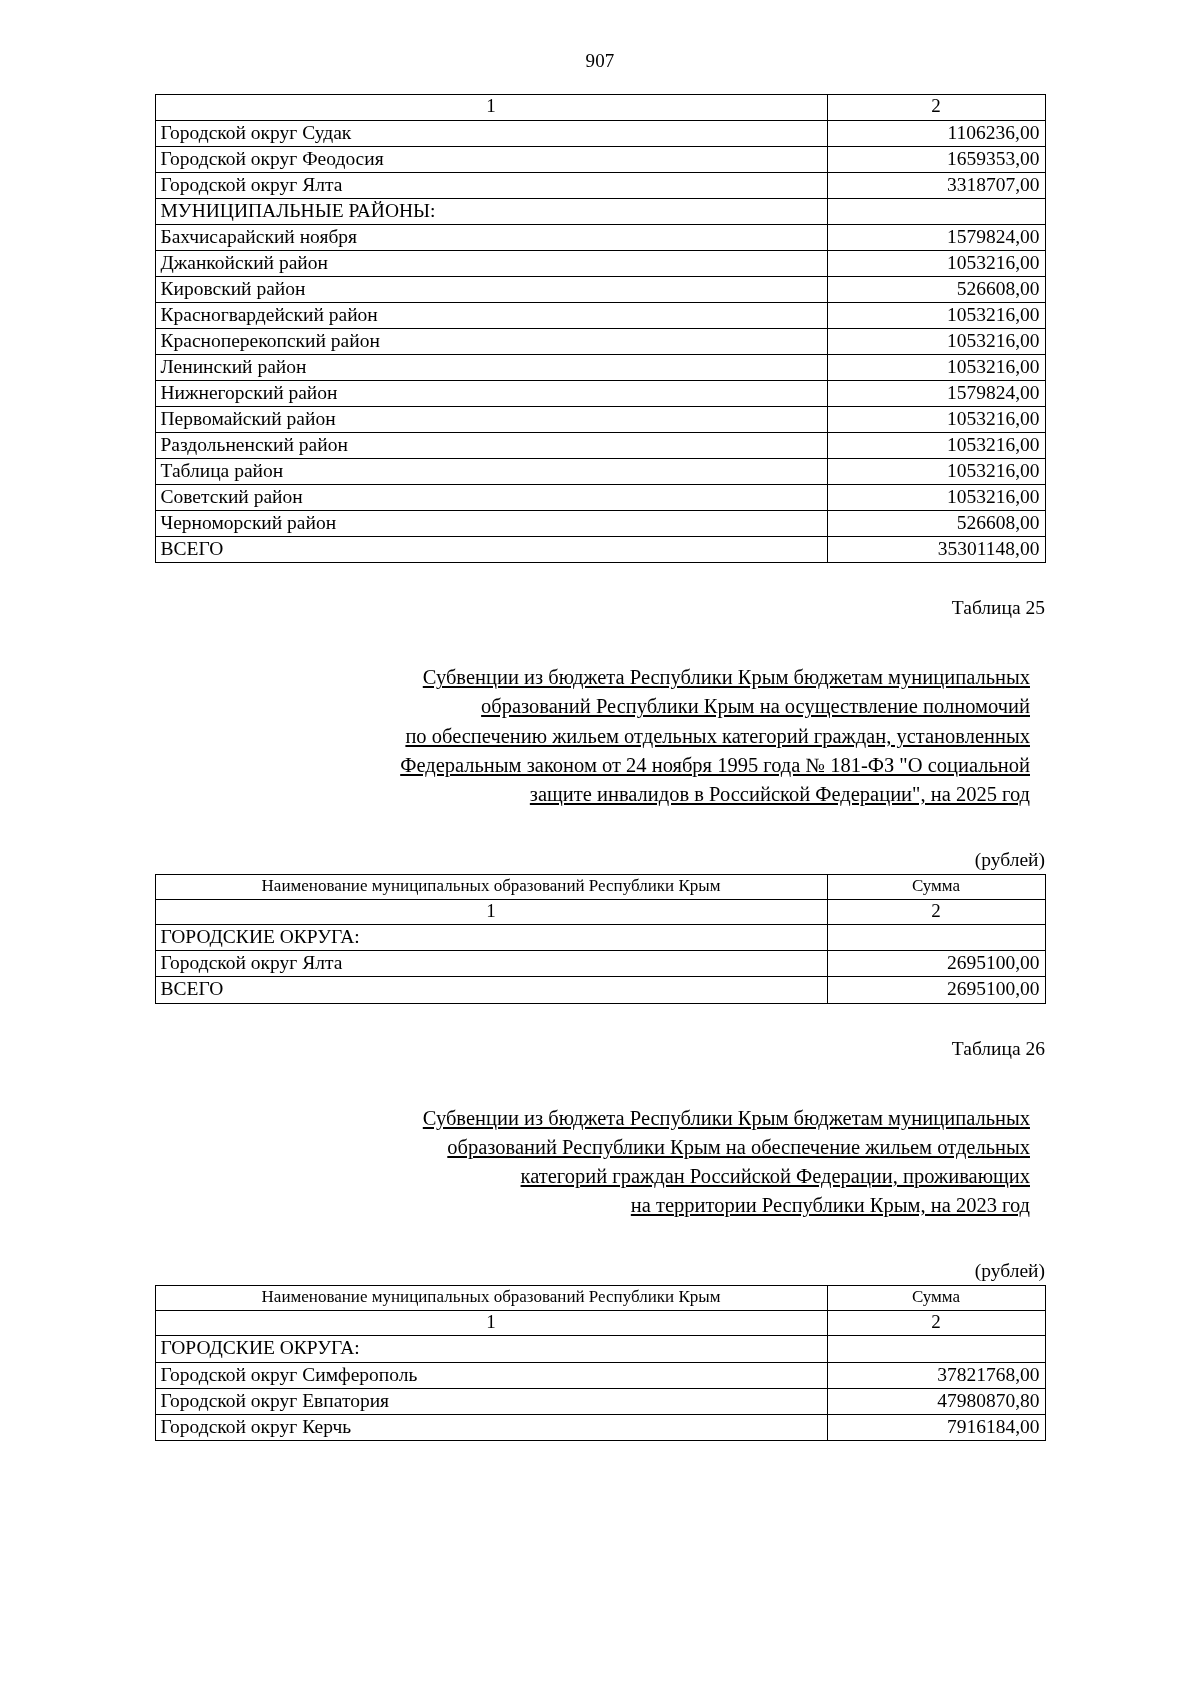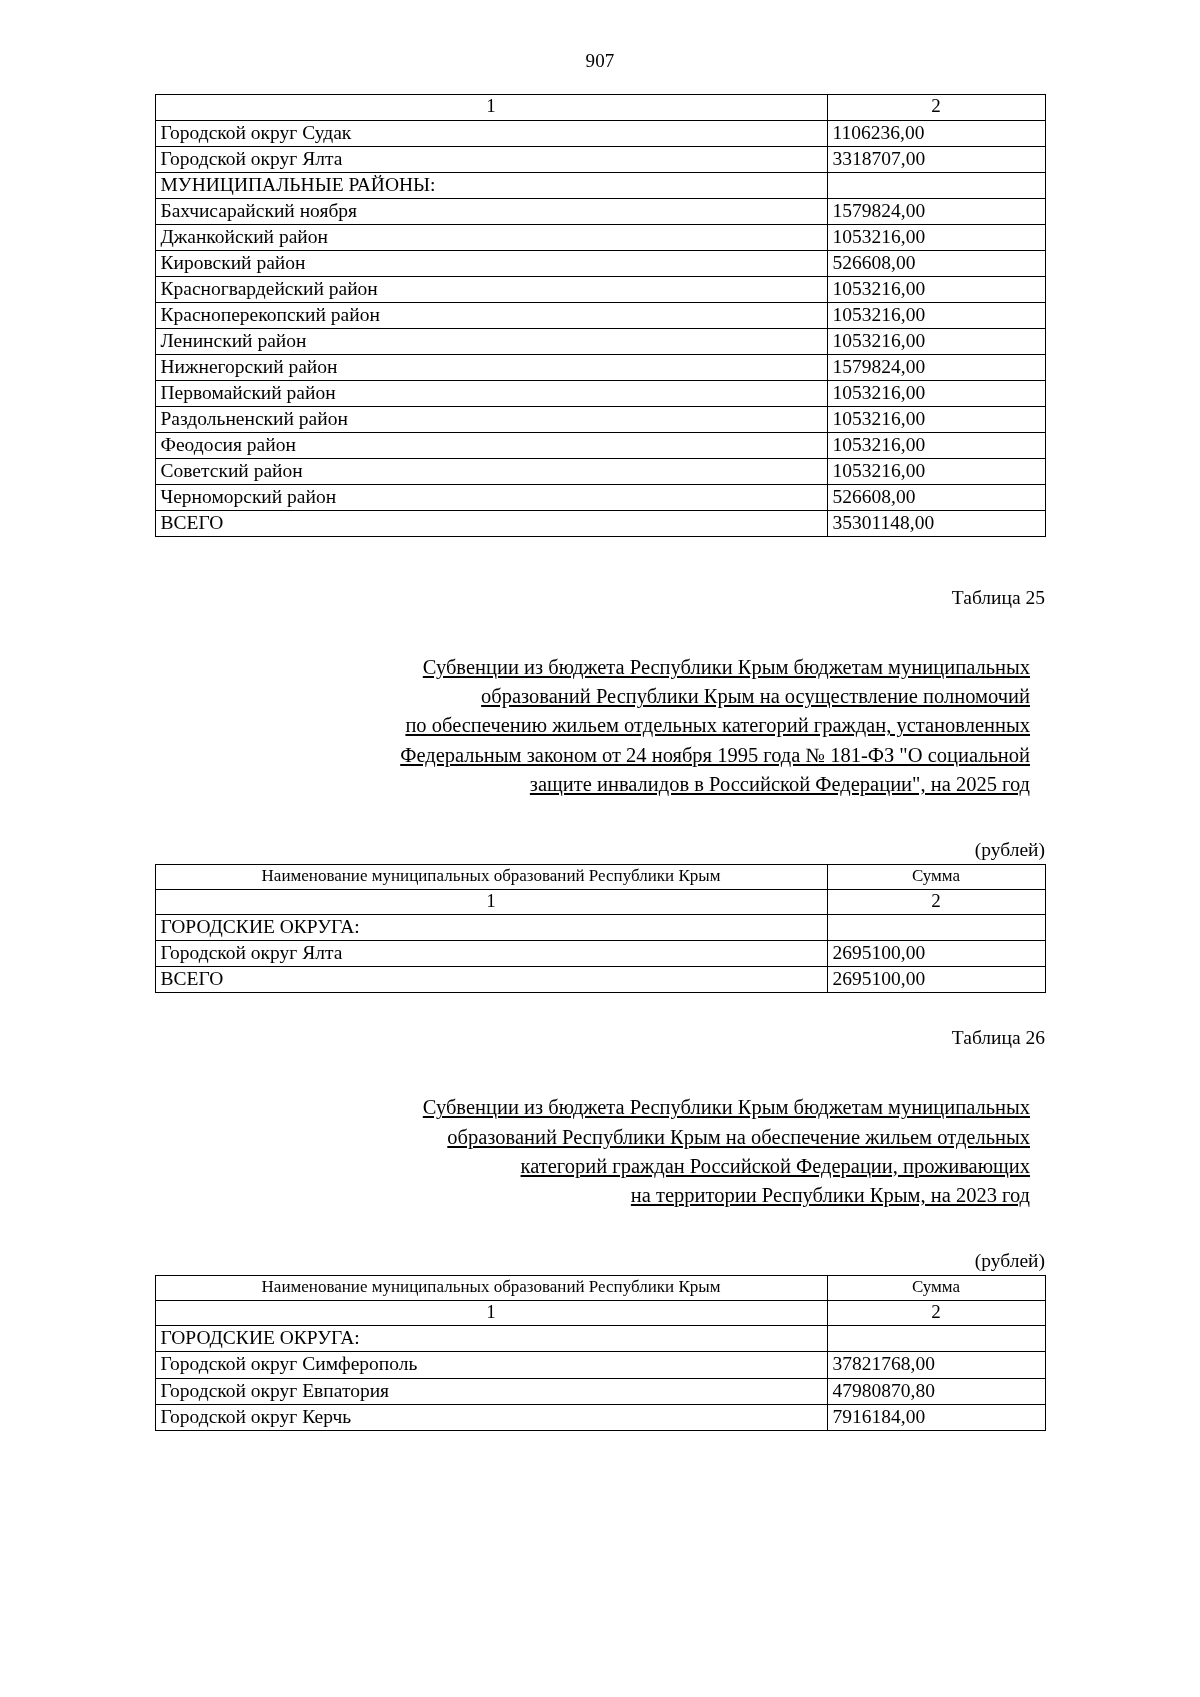--- a/index.html
+++ b/index.html
@@ -41,36 +41,36 @@
   .tbl td, .tbl th {
     border: 1.4px solid #000;
     padding: 1px 5px 3px 5px;
     font-weight: normal;
     vertical-align: middle;
     line-height: 1.08;
     height: 25px;
     box-sizing: border-box;
   }
   .col-name { width: 672px; text-align: left; }
-  .col-sum  { width: 218px; }
+  .col-sum  { width: 218px; text-align: right; }
   .ctr { text-align: center; }
   .bold { font-weight: bold; }
   .hdr-label { font-size: 17px; text-align: center; }
   .numrow td { text-align: center; font-size: 19px; }
   .numrow td.col-sum { text-align: center; }
 
   
   .table-block { margin-top: 22px; }
   .tbl-caption {
     width: 890px;
     margin: 0 auto;
     text-align: right;
     font-size: 19.5px;
   }
-  .caption-25 { margin-top: 50px; }
+  .caption-25 { margin-top: 34px; }
   .caption-26 { margin-top: 34px; }
   .rub {
     width: 890px;
     margin: 0 auto;
     text-align: right;
     font-size: 19.5px;
     padding-bottom: 3px;
   }
   .doc-title {
     width: 860px;
@@ -100,20 +100,24 @@
       <tbody>
         <tr class="numrow">
           <td class="col-name ctr">1</td>
           <td class="col-sum ctr">2</td>
         </tr>
         <tr>
           <td class="col-name">Городской округ Судак</td>
           <td class="col-sum">1106236,00</td>
         </tr>
         <tr>
+          <td class="col-name">Городской округ Феодосия</td>
+          <td class="col-sum">1659353,00</td>
+        </tr>
+        <tr>
           <td class="col-name">Городской округ Ялта</td>
           <td class="col-sum">3318707,00</td>
         </tr>
         <tr>
           <td class="col-name">МУНИЦИПАЛЬНЫЕ РАЙОНЫ:</td>
           <td class="col-sum"></td>
         </tr>
         <tr>
           <td class="col-name">Бахчисарайский ноября</td>
           <td class="col-sum">1579824,00</td>
@@ -144,21 +148,21 @@
         </tr>
         <tr>
           <td class="col-name">Первомайский район</td>
           <td class="col-sum">1053216,00</td>
         </tr>
         <tr>
           <td class="col-name">Раздольненский район</td>
           <td class="col-sum">1053216,00</td>
         </tr>
         <tr>
-          <td class="col-name">Феодосия район</td>
+          <td class="col-name">Таблица район</td>
           <td class="col-sum">1053216,00</td>
         </tr>
         <tr>
           <td class="col-name">Советский район</td>
           <td class="col-sum">1053216,00</td>
         </tr>
         <tr>
           <td class="col-name">Черноморский район</td>
           <td class="col-sum">526608,00</td>
         </tr>

